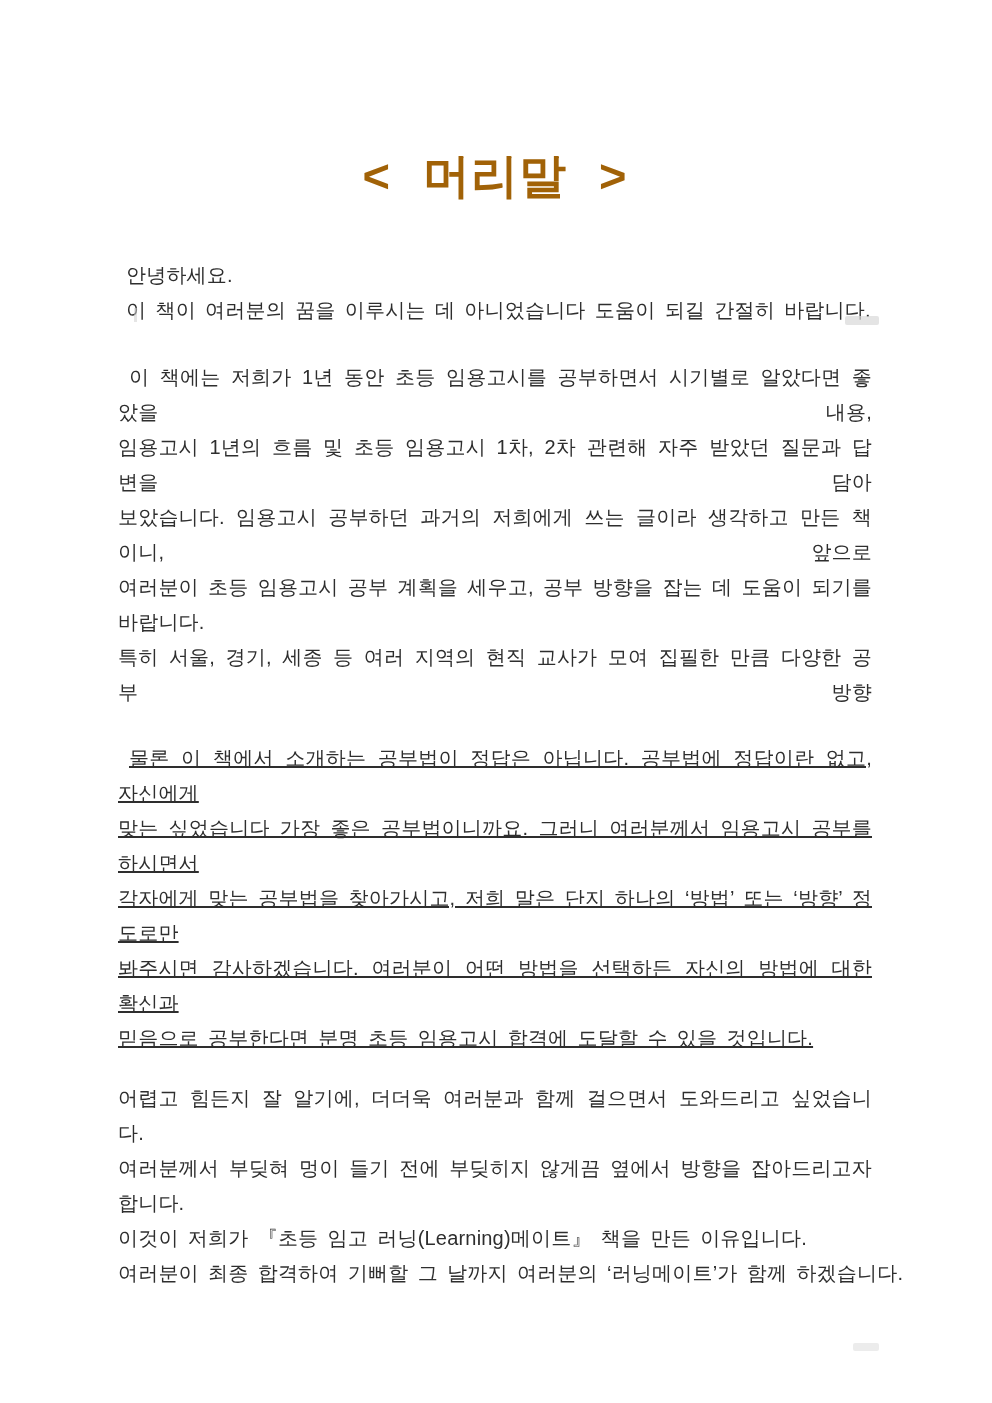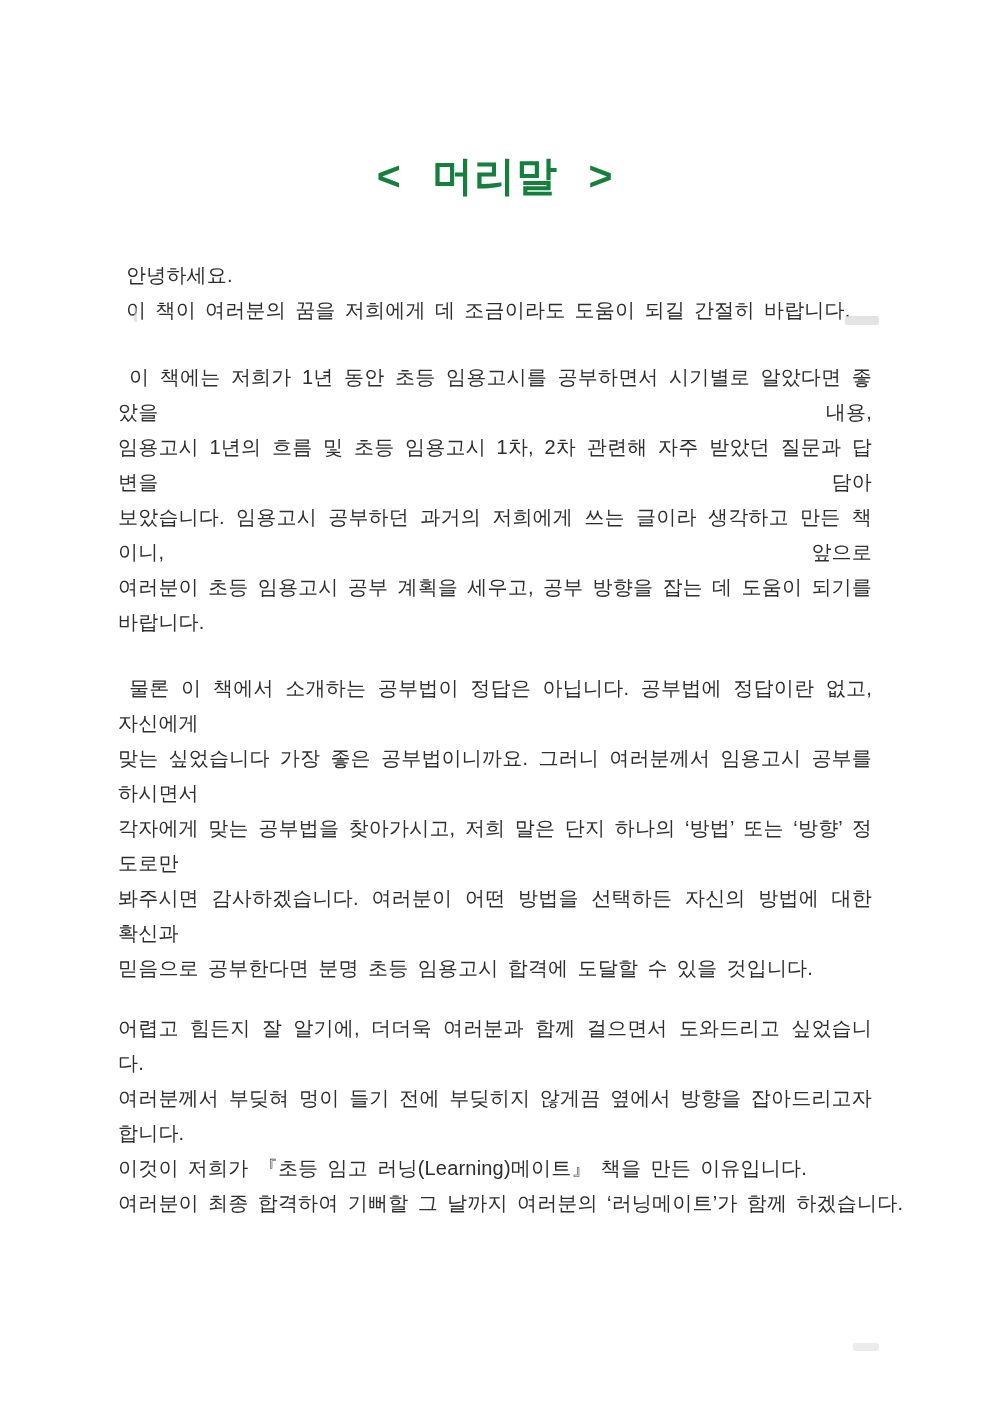--- a/index.html
+++ b/index.html
@@ -17,32 +17,32 @@
   }
   .page {
     position: relative;
     width: 100%;
     height: 100%;
     box-sizing: border-box;
     padding: 0 120px 0 118px;
   }
   .title {
     margin: 150px 0 0 0;
-    font-size: 41px;
+    font-size: 47px;
     line-height: 52px;
     font-weight: 900;
-    color: #15803d;
+    color: #a16207;
     text-align: center;
     letter-spacing: 1px;
     word-spacing: 18px;
   }
   .block { margin: 0; }
   .block-greeting { margin-top: 56px; padding-left: 8px; }
   .block-about    { margin-top: 32px; }
-  .block-method   { margin-top: 31px; }
+  .block-method   { margin-top: 31px; text-decoration: underline; }
   .block-journey  { margin-top: 25px; }
   .line {
     font-size: 20px;
     line-height: 35px;
     letter-spacing: 0.2px;
     word-spacing: 3.5px;
     white-space: nowrap;
   }
   
   .line.j {
@@ -64,28 +64,29 @@
 <div class="page">
 
   <div class="artifact a1"></div>
   <div class="artifact a2"></div>
   <div class="artifact a3"></div>
 
   <h1 class="title">&lt; 머리말 &gt;</h1>
 
   <div class="block block-greeting">
     <div class="line">안녕하세요.</div>
-    <div class="line">이 책이 여러분의 꿈을 저희에게 데 조금이라도 도움이 되길 간절히 바랍니다.</div>
+    <div class="line">이 책이 여러분의 꿈을 이루시는 데 아니었습니다 도움이 되길 간절히 바랍니다.</div>
   </div>
 
   <div class="block block-about">
     <div class="line j ind">이 책에는 저희가 1년 동안 초등 임용고시를 공부하면서 시기별로 알았다면 좋았을 내용,</div>
     <div class="line j">임용고시 1년의 흐름 및 초등 임용고시 1차, 2차 관련해 자주 받았던 질문과 답변을 담아</div>
     <div class="line j">보았습니다. 임용고시 공부하던 과거의 저희에게 쓰는 글이라 생각하고 만든 책이니, 앞으로</div>
     <div class="line j">여러분이 초등 임용고시 공부 계획을 세우고, 공부 방향을 잡는 데 도움이 되기를 바랍니다.</div>
+    <div class="line j">특히 서울, 경기, 세종 등 여러 지역의 현직 교사가 모여 집필한 만큼 다양한 공부 방향</div>
   </div>
 
   <div class="block block-method">
     <div class="line j ind">물론 이 책에서 소개하는 공부법이 정답은 아닙니다. 공부법에 정답이란 없고, 자신에게</div>
     <div class="line j">맞는 싶었습니다 가장 좋은 공부법이니까요. 그러니 여러분께서 임용고시 공부를 하시면서</div>
     <div class="line j">각자에게 맞는 공부법을 찾아가시고, 저희 말은 단지 하나의 ‘방법’ 또는 ‘방향’ 정도로만</div>
     <div class="line j">봐주시면 감사하겠습니다. 여러분이 어떤 방법을 선택하든 자신의 방법에 대한 확신과</div>
     <div class="line">믿음으로 공부한다면 분명 초등 임용고시 합격에 도달할 수 있을 것입니다.</div>
   </div>
 

